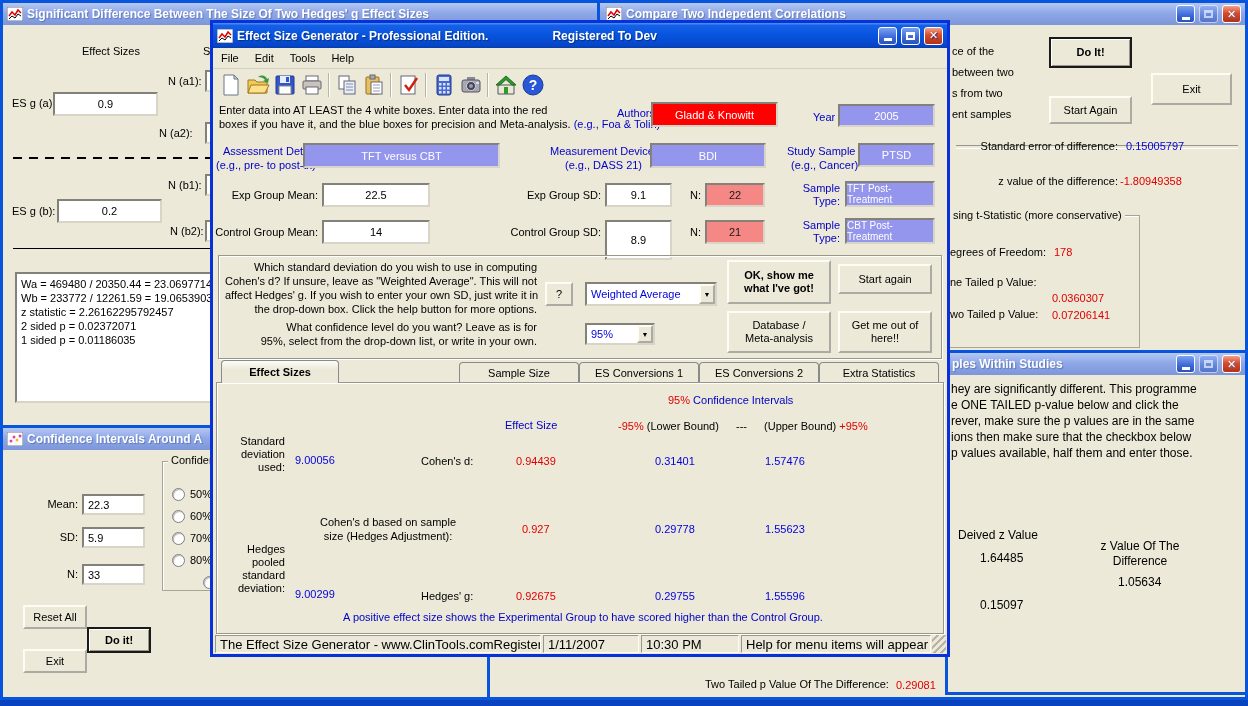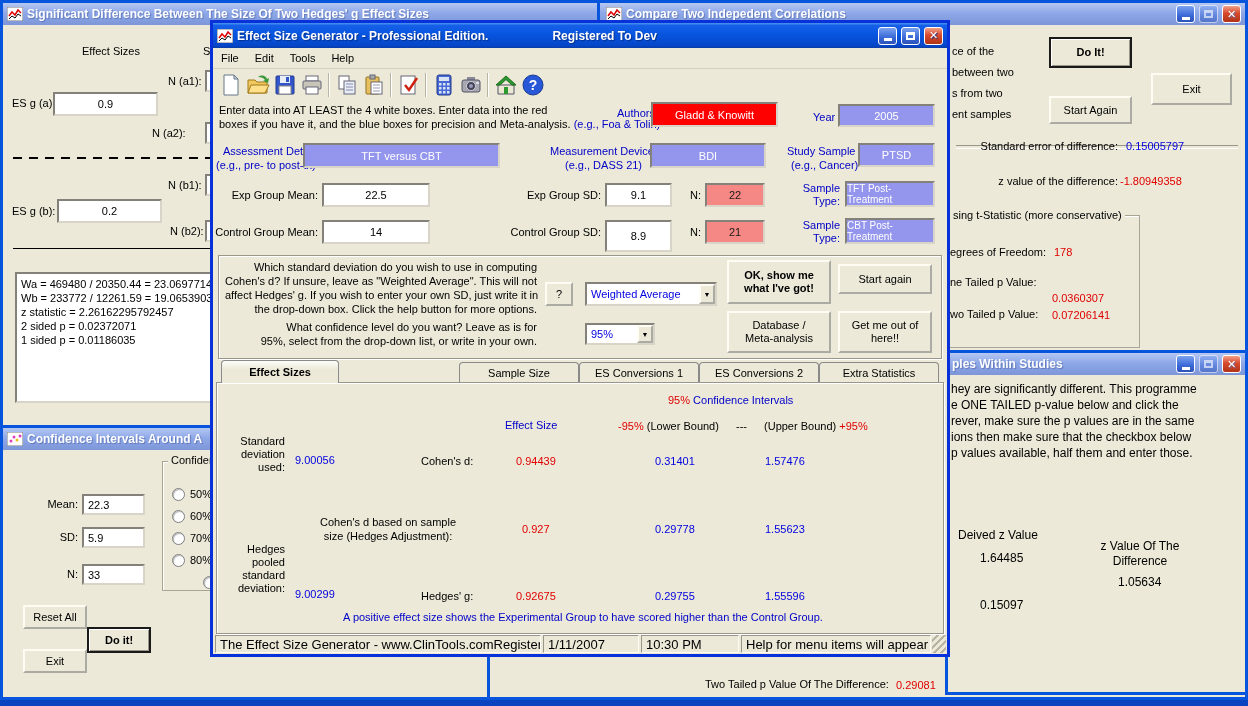--- a/index.html
+++ b/index.html
@@ -124,21 +124,21 @@
           <polyline points="2,12 5,9 8,11 11,7 14,9" fill="none" stroke="#000" stroke-width="1"></polyline>
         </svg>
       <span>Significant Difference Between The Size Of Two Hedges' g Effect Sizes</span>
     </div>
     <div class="abs" style="left:79px;top:42px;">Effect Sizes</div>
     <div class="abs" style="left:200px;top:42px;">Sample Sizes</div>
     <div class="abs" style="left:165px;top:72px;">N (a1):</div>
     <div class="inp" style="left:202px;top:67px;width:44px;height:22px;"></div>
     <div class="abs" style="left:9px;top:94px;">ES g (a):</div>
     <div class="inp" style="left:50px;top:89px;width:105px;height:24px;">0.9</div>
-    <div class="abs" style="left:149px;top:124px;text-align:center;">N (a2):</div>
+    <div class="abs" style="left:156px;top:124px;text-align:center;">N (a2):</div>
     <div class="inp" style="left:202px;top:119px;width:44px;height:22px;"></div>
     <div class="hline-dash" style="left:10px;top:154px;width:330px;"></div>
     <div class="abs" style="left:165px;top:176px;">N (b1):</div>
     <div class="inp" style="left:202px;top:171px;width:44px;height:22px;"></div>
     <div class="abs" style="left:9px;top:202px;">ES g (b):</div>
     <div class="inp" style="left:54px;top:196px;width:105px;height:24px;">0.2</div>
     <div class="abs" style="left:167px;top:222px;">N (b2):</div>
     <div class="inp" style="left:202px;top:217px;width:44px;height:22px;"></div>
     <div class="hline" style="left:10px;top:245px;width:330px;"></div>
     <div class="inp inpl" style="left:12px;top:269px;width:330px;height:131px;align-items:flex-start;padding-top:3px;">
@@ -360,21 +360,21 @@
     <div class="pbox" style="left:492px;top:160px;width:60px;height:24px;">22</div>
     <div class="abs r blul" style="left:570px;top:159px;width:57px;line-height:13px;">
       <div>Sample</div>
         <div>Type:</div>
     </div>
     <div class="bbox" style="left:632px;top:158px;width:90px;height:26px;font-size:10px;">TFT Post-Treatment</div>
 
     <div class="abs r" style="left:0px;top:203px;width:105px;">Control Group Mean:</div>
     <div class="inp" style="left:109px;top:197px;width:108px;height:24px;">14</div>
     <div class="abs r" style="left:288px;top:203px;width:100px;">Control Group SD:</div>
-    <div class="inp" style="left:392px;top:197px;width:67px;height:32px;">8.9</div>
+    <div class="inp" style="left:392px;top:197px;width:67px;height:40px;">8.9</div>
     <div class="abs" style="left:477px;top:203px;">N:</div>
     <div class="pbox" style="left:492px;top:197px;width:60px;height:24px;">21</div>
     <div class="abs r blul" style="left:570px;top:196px;width:57px;line-height:13px;">
       <div>Sample</div>
         <div>Type:</div>
     </div>
     <div class="bbox" style="left:632px;top:195px;width:90px;height:26px;font-size:10px;">CBT Post-Treatment</div>
 
     <div class="panel" style="left:5px;top:232px;width:724px;height:104px;"></div>
     <div class="abs r lh14" style="left:12px;top:237px;width:312px;">

